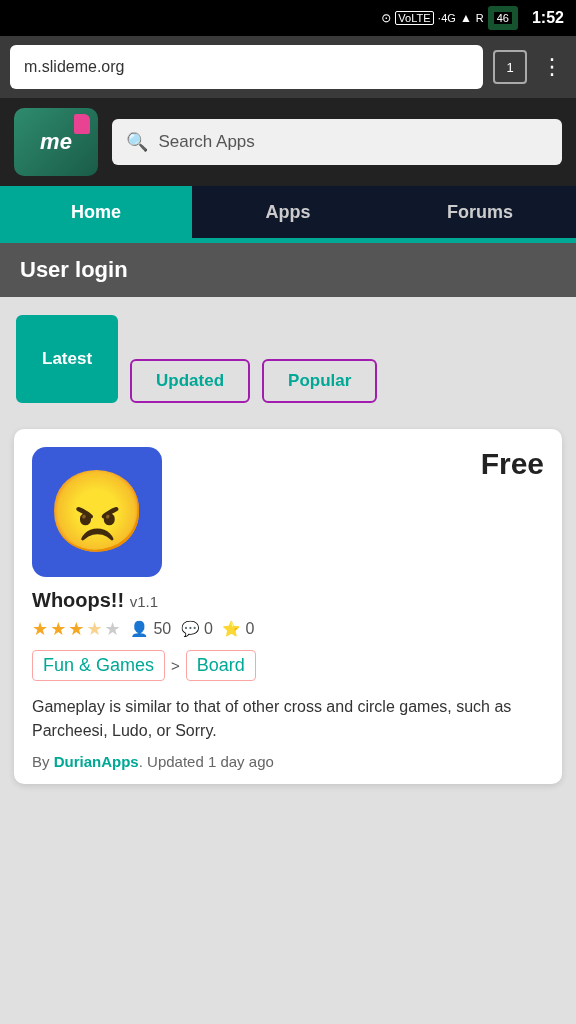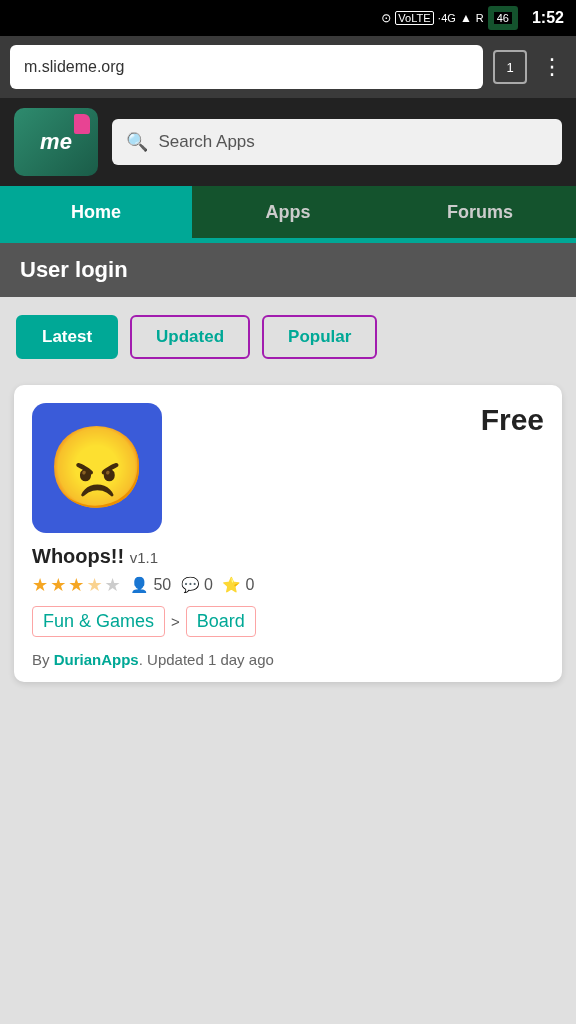--- a/index.html
+++ b/index.html
@@ -118,21 +118,21 @@
       color: #555;
     }
     .search-icon-svg {
       color: #888;
       font-size: 18px;
     }
 
     
     .nav-tabs {
       display: flex;
-      background: #14532d;
+      background: #0f172a;
     }
     .nav-tab {
       flex: 1;
       height: 52px;
       display: flex;
       align-items: center;
       justify-content: center;
       font-size: 18px;
       font-weight: bold;
       color: #ccc;
@@ -177,20 +177,21 @@
       border: 2px solid #a21caf;
     }
     .filter-btn.active {
       background: #00a896;
       color: #fff;
       border-color: #00a896;
     }
     .filter-btn.inactive {
       background: transparent;
       color: #00a896;
+      margin-top: 44px;
     }
 
     
     .app-card {
       background: #fff;
       margin: 8px 14px 14px 14px;
       border-radius: 10px;
       padding: 18px 18px 14px 18px;
       box-shadow: 0 2px 6px rgba(0,0,0,0.12);
     }
@@ -384,18 +385,19 @@
     </div>
   </div>
 
   <div class="category-row">
     <span class="cat-tag">Fun &amp; Games</span>
     <span class="cat-sep">&gt;</span>
     <span class="cat-tag">Board</span>
   </div>
 
   <div class="app-desc">
+    <p>Gameplay is similar to that of other cross and circle games, such as Parcheesi, Ludo, or Sorry.</p>
   </div>
 
   <div class="app-footer">
     By <a href="#">DurianApps</a>. <span>Updated 1 day ago</span>
   </div>
 </div>
 
 </body></html>

